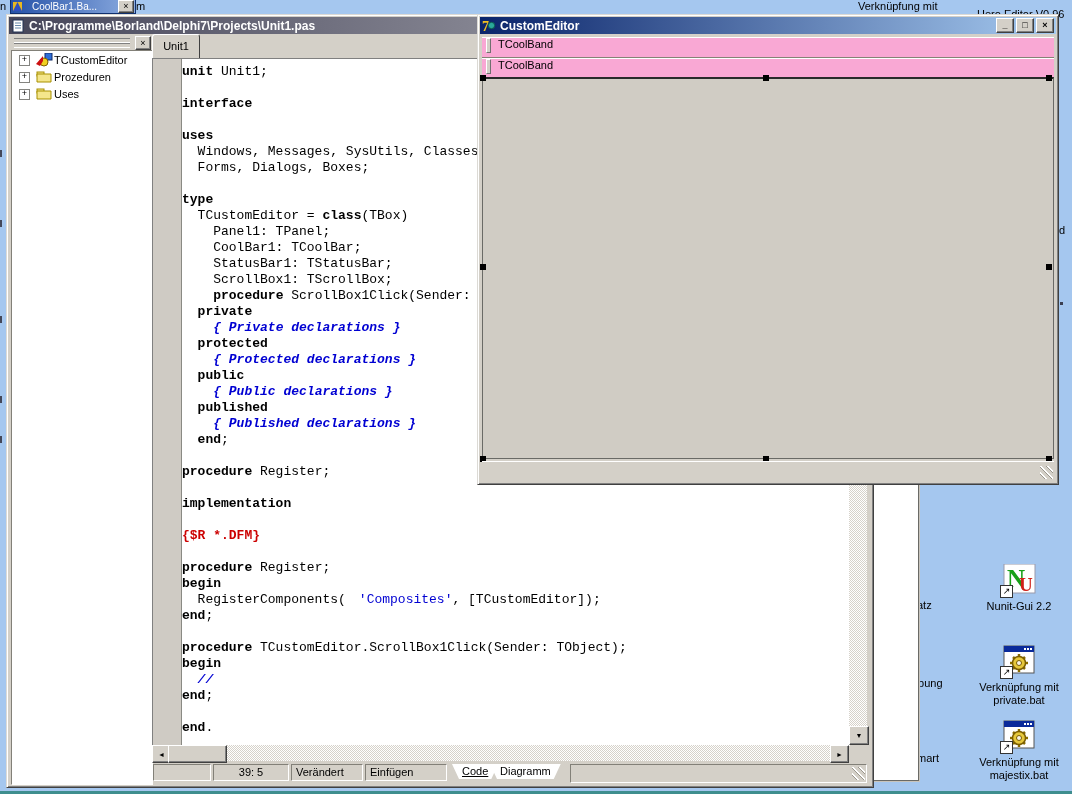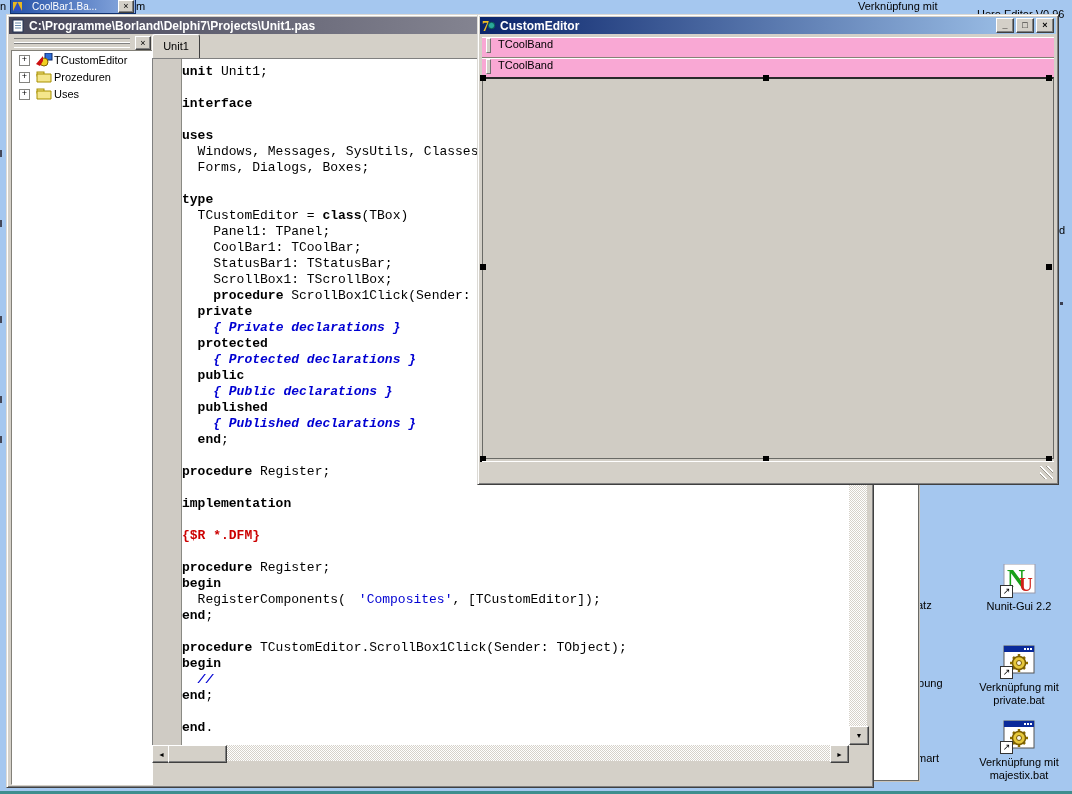--- a/index.html
+++ b/index.html
@@ -264,20 +264,33 @@
     <span class="chk" id="vsb-track"></span>
     <span class="btn3d sbtn" id="vsb-dn" style="font-size:7px">▼</span>
   </div>
   <div class="abs" id="hsb">
     <span class="btn3d sbtn" id="hsb-lf" style="font-size:7px">◄</span>
     <span class="chk" id="hsb-track"></span>
     <span class="btn3d" id="hsb-thumb"></span>
     <span class="btn3d sbtn" id="hsb-rt" style="font-size:7px">►</span>
   </div>
 
+  <div class="abs" id="sbar">
+    <span class="sp sp0 sunk"></span>
+    <span class="sp sp1 sunk">39: 5</span>
+    <span class="sp sp2 sunk">Verändert</span>
+    <span class="sp sp3 sunk">Einfügen</span>
+    <span id="vtabs">
+      <span class="vtab" id="vtab-code">Code</span>
+      <span class="vtab" id="vtab-diag">Diagramm</span>
+    </span>
+    <span class="spfill sunk">
+      <span class="gripbox gripc"></span>
+    </span>
+  </div>
 </div>
 
 <div class="abs win" id="form-win">
   <div class="abs f-title">
     <span class="ticon">
       <svg width="14" height="13">
           <text x="0" y="12" font-size="14" font-weight="bold" fill="#F0C020" font-family="Liberation Serif, serif">7</text>
           <circle cx="9.5" cy="6.5" r="3.2" fill="#2AA89A" stroke="#0A5A50"></circle>
         </svg>
     </span>

